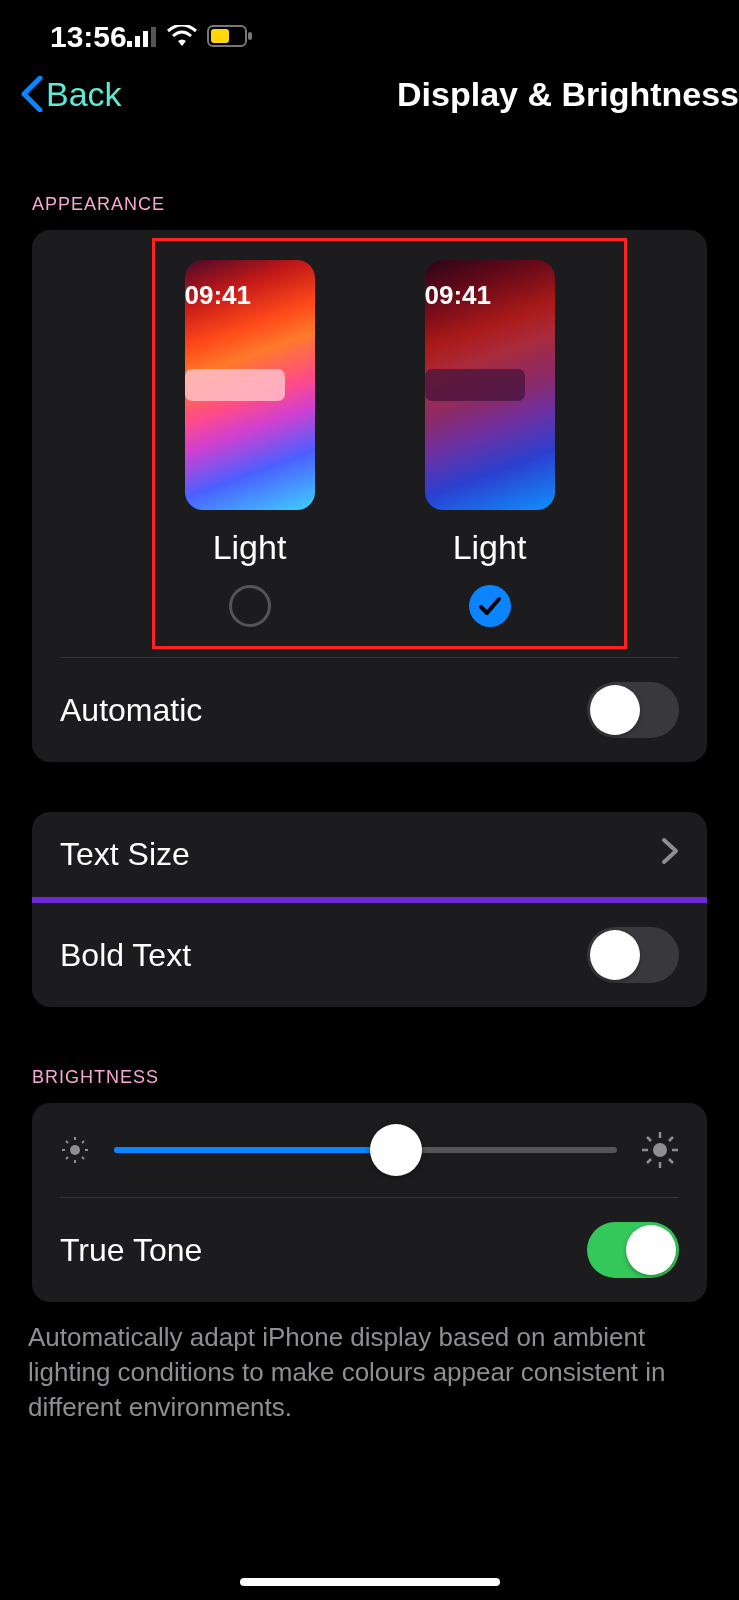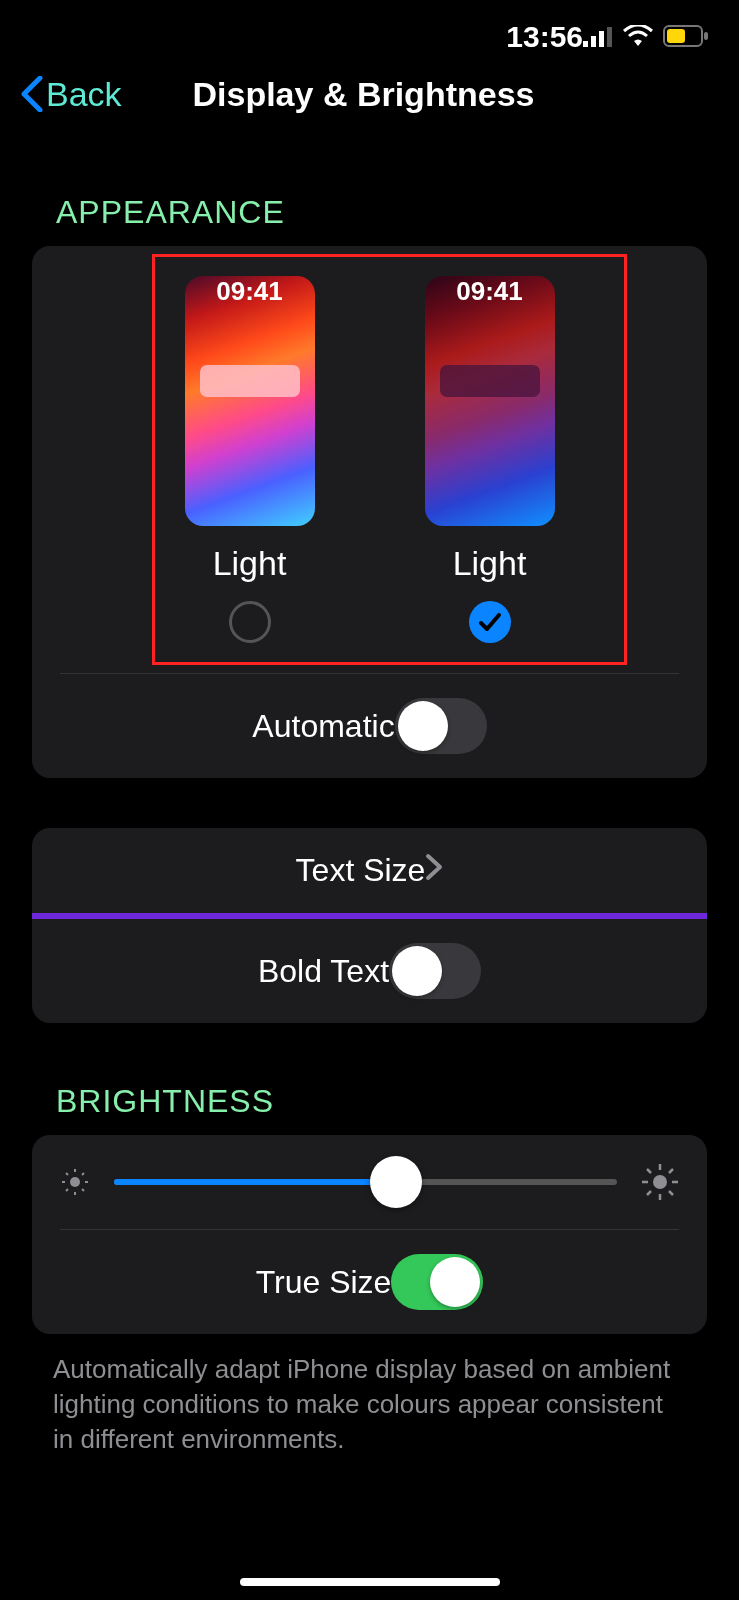--- a/index.html
+++ b/index.html
@@ -1,56 +1,56 @@
 <!DOCTYPE html>
 <html><head>
 <meta charset="utf-8">
 <style>
   html,body{margin:0;padding:0;background:#000;color:#fff;font-family:-apple-system,Helvetica,Arial,sans-serif;width:739px;height:1600px;overflow:hidden}
   *{box-sizing:border-box}
-  .status-bar{display:flex;justify-content:flex-end;align-items:center;padding:20px 30px 10px 50px;font-size:30px;font-weight:600}
+  .status-bar{display:flex;justify-content:flex-start;align-items:center;padding:20px 30px 10px 50px;font-size:30px;font-weight:600}
   .status-right{display:flex;align-items:center;gap:10px}
   .nav-bar{display:flex;align-items:center;padding:10px 20px 20px;position:relative;height:70px}
   .back-btn{display:flex;align-items:center;color:#5eead4;font-size:34px;cursor:pointer}
   .back-btn svg{margin-right:2px}
-  .title{position:absolute;left:0;right:12px;text-align:center;font-size:34px;font-weight:600;pointer-events:none}
-  .section-header{color:#86efac;font-size:32px;letter-spacing:1px;padding:60px 0 15px 56px;text-transform:uppercase}
+  .title{position:absolute;left:0;right:0;text-align:right;font-size:34px;font-weight:600;pointer-events:none}
+  .section-header{color:#f9a8d4;font-size:18px;letter-spacing:1px;padding:60px 0 15px 32px;text-transform:uppercase}
   .group{background:#1c1c1e;border-radius:18px;margin:0 32px;overflow:hidden}
-  .row{display:flex;align-items:center;justify-content:center;padding:24px 28px;font-size:32px}
+  .row{display:flex;align-items:center;justify-content:space-between;padding:24px 28px;font-size:32px}
   .row + .row{border-top:6px solid #6d28d9}
   .sep{border-top:1px solid #333;margin:0 28px}
   
   .toggle{width:92px;height:56px;border-radius:30px;background:#39393d;position:relative;cursor:pointer}
   .toggle.on{background:#34c759}
   .toggle .knob{position:absolute;top:3px;left:3px;width:50px;height:50px;background:#fff;border-radius:50%;box-shadow:0 2px 4px rgba(0,0,0,.3)}
   .toggle.on .knob{left:auto;right:3px}
   
   .appearance-panel{display:flex;justify-content:center;gap:110px;padding:30px 0 30px;position:relative}
   .highlight-box{position:absolute;border:3px solid #ff2222;top:8px;bottom:8px;left:120px;right:80px}
   .theme-option{display:flex;flex-direction:column;align-items:center;gap:18px;cursor:pointer;position:relative;z-index:1}
-  .phone-preview{width:130px;height:250px;border-radius:18px;overflow:hidden;position:relative;display:flex;flex-direction:column;align-items:center;}
+  .phone-preview{width:130px;height:250px;border-radius:18px;overflow:hidden;position:relative;display:flex;flex-direction:column;align-items:flex-start;padding-top:20px}
   .phone-preview.light{background:linear-gradient(160deg,#4a0a2a 0%,#c21818 15%,#ff4a1a 30%,#ff7a2a 40%,#ff4a8a 55%,#d040d0 65%,#4a60ff 80%,#40d0ff 100%)}
   .phone-preview.dark{background:linear-gradient(160deg,#2a0518 0%,#6a0a18 15%,#aa1a1a 30%,#aa2a3a 40%,#8a2a6a 55%,#7030a0 65%,#2a40d0 80%,#1090ff 100%)}
   .preview-time{color:#fff;font-weight:700;font-size:26px;margin-bottom:18px}
   .widget{width:100px;height:32px;border-radius:7px;margin-bottom:8px}
   .phone-preview.light .widget:first-of-type{background:rgba(255,180,120,.85)}
   .phone-preview.light .widget:last-of-type{background:rgba(255,190,200,.85)}
   .phone-preview.dark .widget:first-of-type{background:rgba(100,10,30,.75)}
   .phone-preview.dark .widget:last-of-type{background:rgba(70,20,60,.75)}
   .theme-label{font-size:34px}
   .radio{width:42px;height:42px;border-radius:50%;display:flex;align-items:center;justify-content:center}
   .radio.off{border:3px solid #555}
   .radio.on{background:#0a84ff}
   
   .slider-row{display:flex;align-items:center;gap:24px;padding:28px 28px}
   .track{flex:1;height:6px;background:#555;border-radius:3px;position:relative}
   .track-fill{position:absolute;left:0;top:0;bottom:0;background:#0a84ff;border-radius:3px}
   .thumb{position:absolute;top:50%;width:52px;height:52px;background:#fff;border-radius:50%;transform:translate(-50%,-50%);box-shadow:0 2px 6px rgba(0,0,0,.4)}
   .sun{color:#8e8e93;display:flex;align-items:center;justify-content:center}
-  .footer-text{color:#8e8e93;font-size:26px;line-height:1.35;padding:18px 53px 0}
+  .footer-text{color:#8e8e93;font-size:26px;line-height:1.35;padding:18px 28px 0}
   .chevron{color:#8e8e93}
   .home-indicator{position:absolute;bottom:14px;left:50%;transform:translateX(-50%);width:260px;height:8px;background:#fff;border-radius:4px}
 </style>
 </head>
 <body>
 
 <div class="status-bar">
   <span>13:56</span>
   <div class="status-right">
     <span>
@@ -177,21 +177,21 @@
             <line x1="6" y1="6" x2="10" y2="10"></line>
             <line x1="28" y1="28" x2="32" y2="32"></line>
             <line x1="28" y1="10" x2="32" y2="6"></line>
             <line x1="6" y1="32" x2="10" y2="28"></line>
           </g>
         </svg>
     </span>
   </div>
   <div class="sep"></div>
   <div class="row">
-    <span>True Size</span>
+    <span>True Tone</span>
     <div class="toggle on">
         <div class="knob"></div>
       </div>
   </div>
 </div>
 <div class="footer-text">Automatically adapt iPhone display based on ambient lighting conditions to make colours appear consistent in different environments.</div>
 
 <div class="home-indicator"></div>
 
 </body></html>

